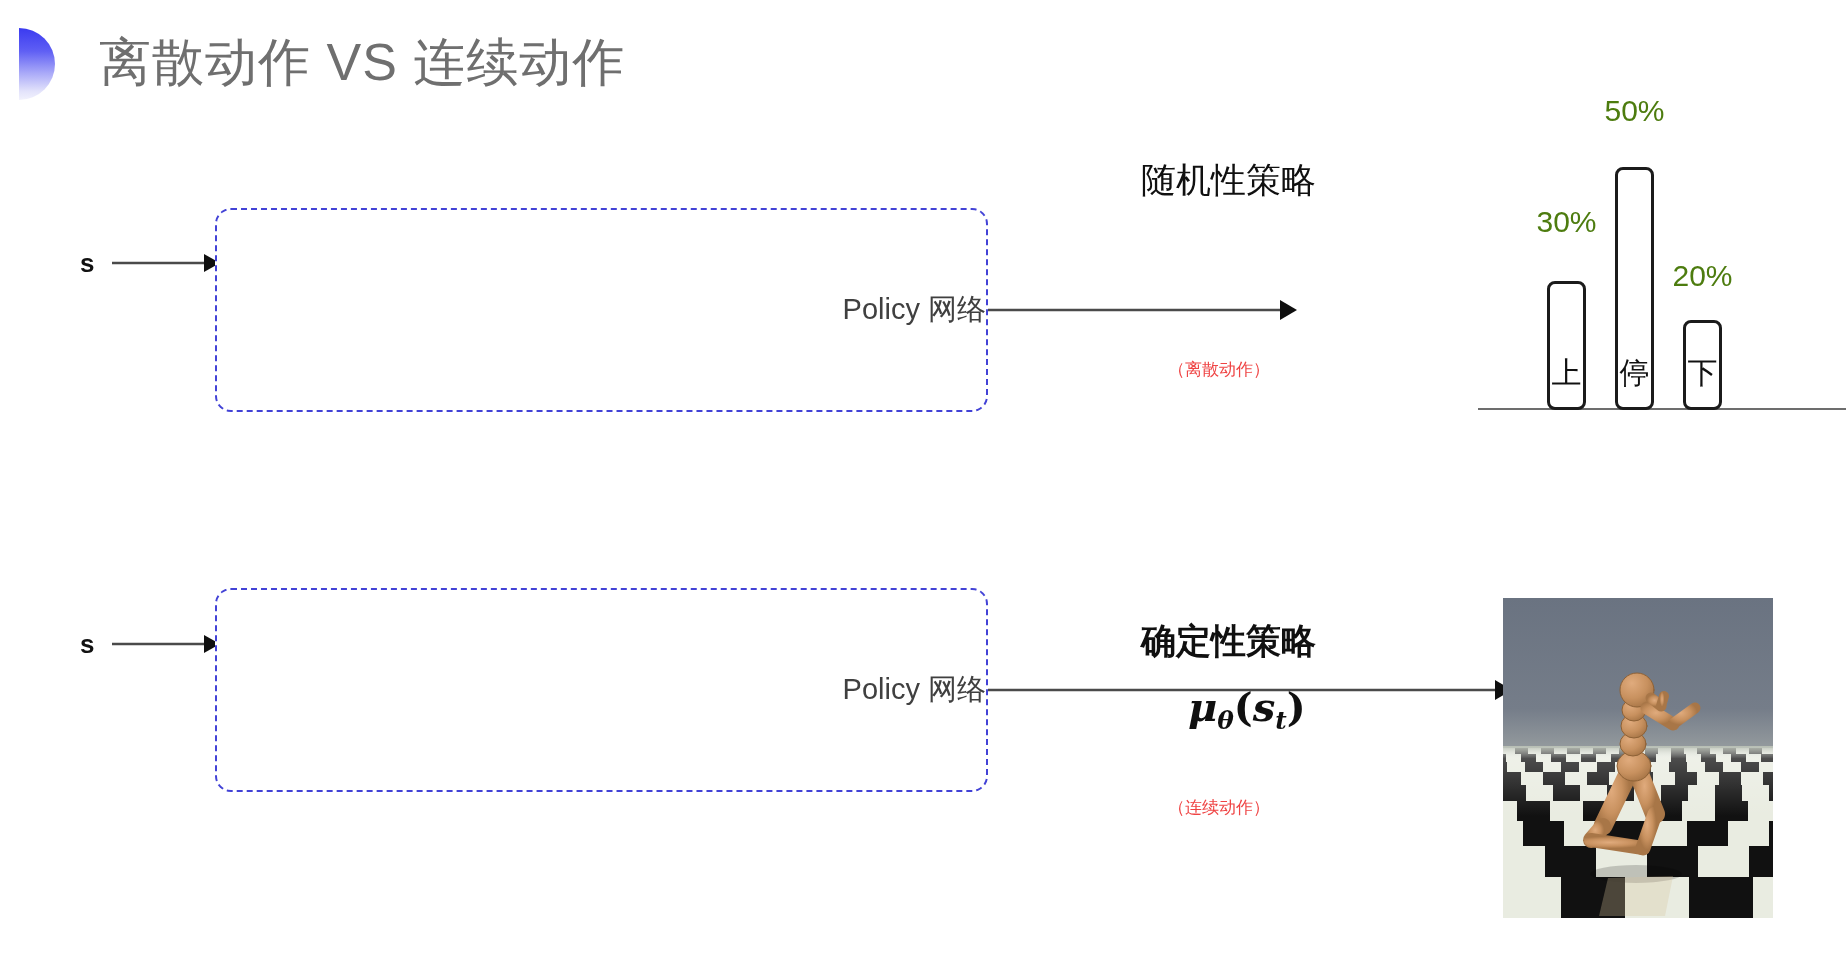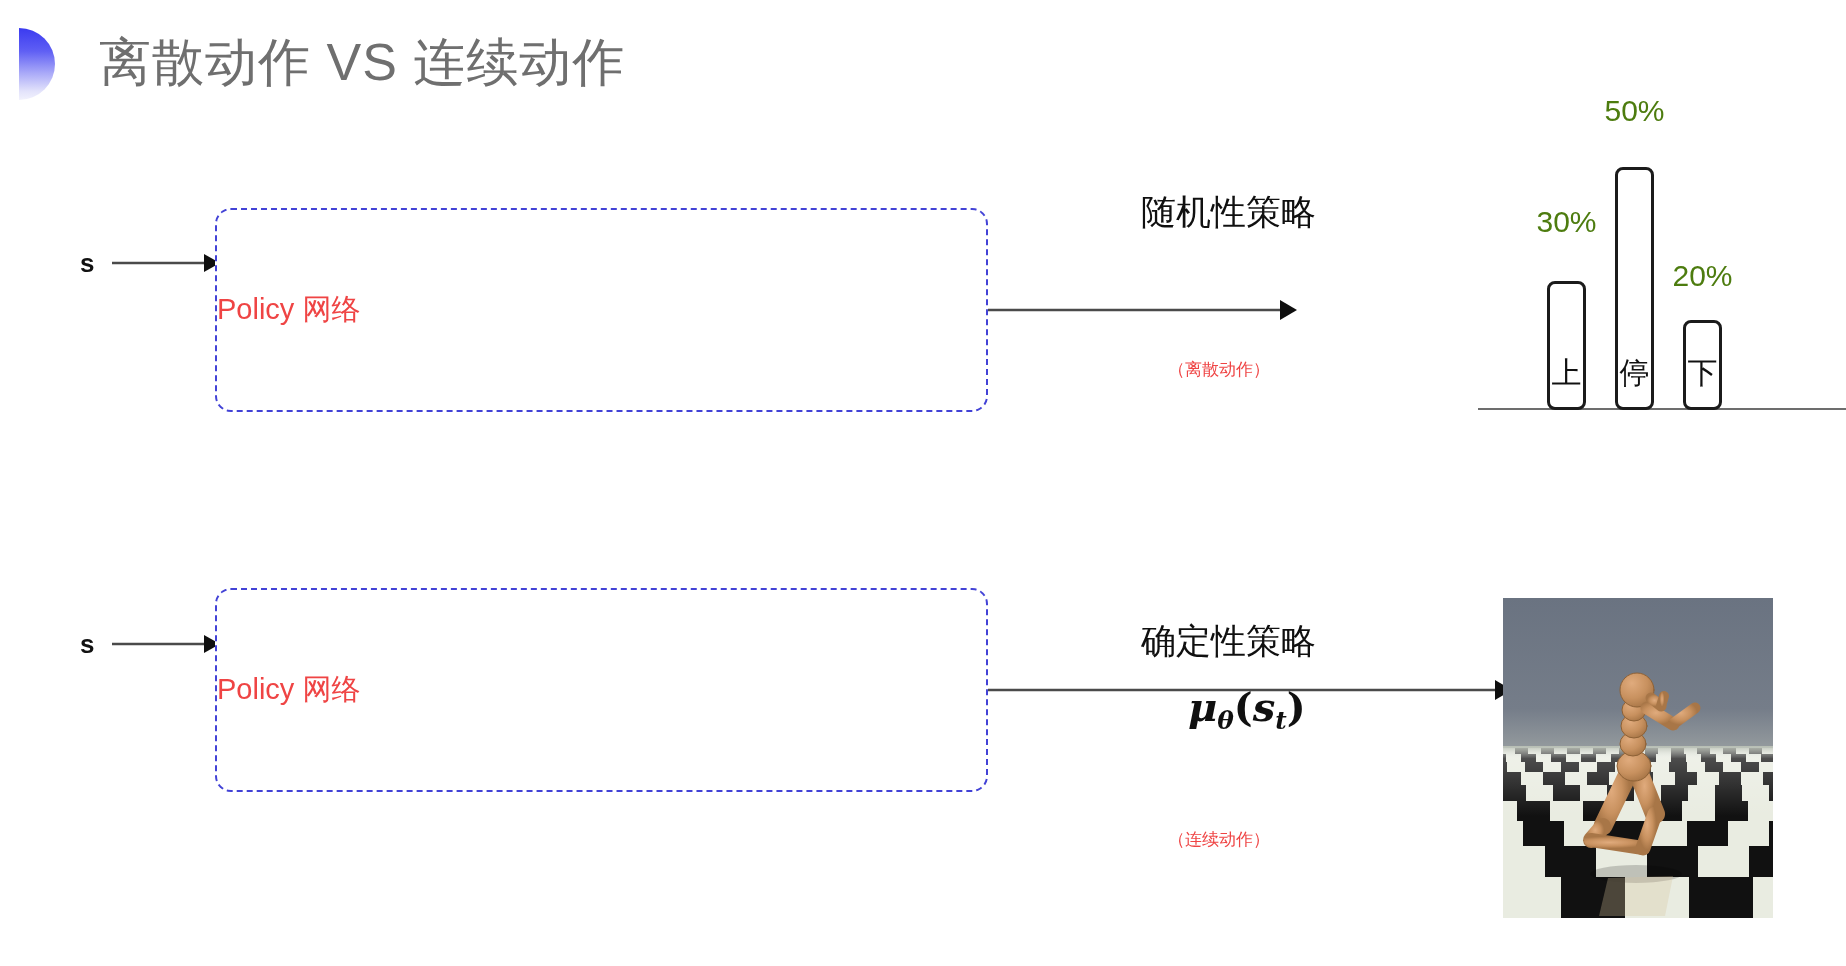--- a/index.html
+++ b/index.html
@@ -48,23 +48,23 @@
     border-radius: 16px;
     background: #ffffff;
     box-sizing: border-box;
   }
   .policy-box .policy-label {
     position: absolute;
     left: 0;
     right: 0;
     top: 50%;
     transform: translateY(-50%);
-    text-align: left;
+    text-align: right;
     font-size: 29px;
-    color: #ef4444;
+    color: #404040;
     white-space: nowrap;
   }
 
   
   .s-label {
     position: absolute;
     font-size: 26px;
     font-weight: bold;
     color: #111111;
   }
@@ -159,21 +159,21 @@
 
   <div class="policy-box" style="left:215px; top:208px; width:773px; height:204px;">
     <div class="policy-label">Policy 网络</div>
   </div>
 
   <svg class="arrow-svg" style="left:988px; top:292px; width:310px; height:36px;" viewBox="0 0 310 36">
     <line x1="0" y1="18" x2="292" y2="18" stroke="#4a4a4a" stroke-width="2.5"></line>
     <polygon points="292,8 309,18 292,28" fill="#0f0f0f"></polygon>
   </svg>
 
-  <div class="policy-kind" style="left:1141px; top:157px;margin-top:32px;">随机性策略</div>
+  <div class="policy-kind" style="left:1141px; top:157px;">随机性策略</div>
 
 
   <div class="action-note" style="left:1168px; top:358px;">（离散动作）</div>
 
   <div class="chart" style="left:1478px; top:95px; width:368px; height:330px;">
 
     <div class="axis" style="top:313px; width:368px;"></div>
 
     <div class="bar" style="left:69px; top:186px; width:39px; height:129px;"></div>
     <div class="bar-value" style="left:39px; top:110px; width:99px;">30%</div>
@@ -196,27 +196,27 @@
 
   <div class="policy-box" style="left:215px; top:588px; width:773px; height:204px;">
     <div class="policy-label">Policy 网络</div>
   </div>
 
   <svg class="arrow-svg" style="left:988px; top:672px; width:525px; height:36px;" viewBox="0 0 525 36">
     <line x1="0" y1="18" x2="507" y2="18" stroke="#4a4a4a" stroke-width="2.5"></line>
     <polygon points="507,8 524,18 507,28" fill="#0f0f0f"></polygon>
   </svg>
 
-  <div class="policy-kind" style="left:1141px; top:618px;">确定性策略</div>
+  <div class="policy-kind" style="left:1141px; top:618px;font-weight:bold;">确定性策略</div>
 
   <div class="formula" style="left:1188px; top:683px;font-weight:bold;">
     <span>μ</span><span class="sub">θ</span><span class="upr">(</span><span>s</span><span class="sub">t</span><span class="upr">)</span>
   </div>
 
-  <div class="action-note" style="left:1168px; top:796px;margin-top:32px;">（连续动作）</div>
+  <div class="action-note" style="left:1168px; top:796px;">（连续动作）</div>
 
   <div class="env-image" style="left:1503px; top:598px; width:270px; height:320px;">
     <svg width="270" height="320" viewBox="0 0 270 320">
       <defs>
         <linearGradient id="skyGrad" x1="0" y1="0" x2="0" y2="1">
           <stop offset="0%" stop-color="#6a7381"></stop>
           <stop offset="70%" stop-color="#757d89"></stop>
           <stop offset="100%" stop-color="#9aa0a2"></stop>
         </linearGradient>
         <linearGradient id="floorFade" x1="0" y1="0" x2="0" y2="1">

